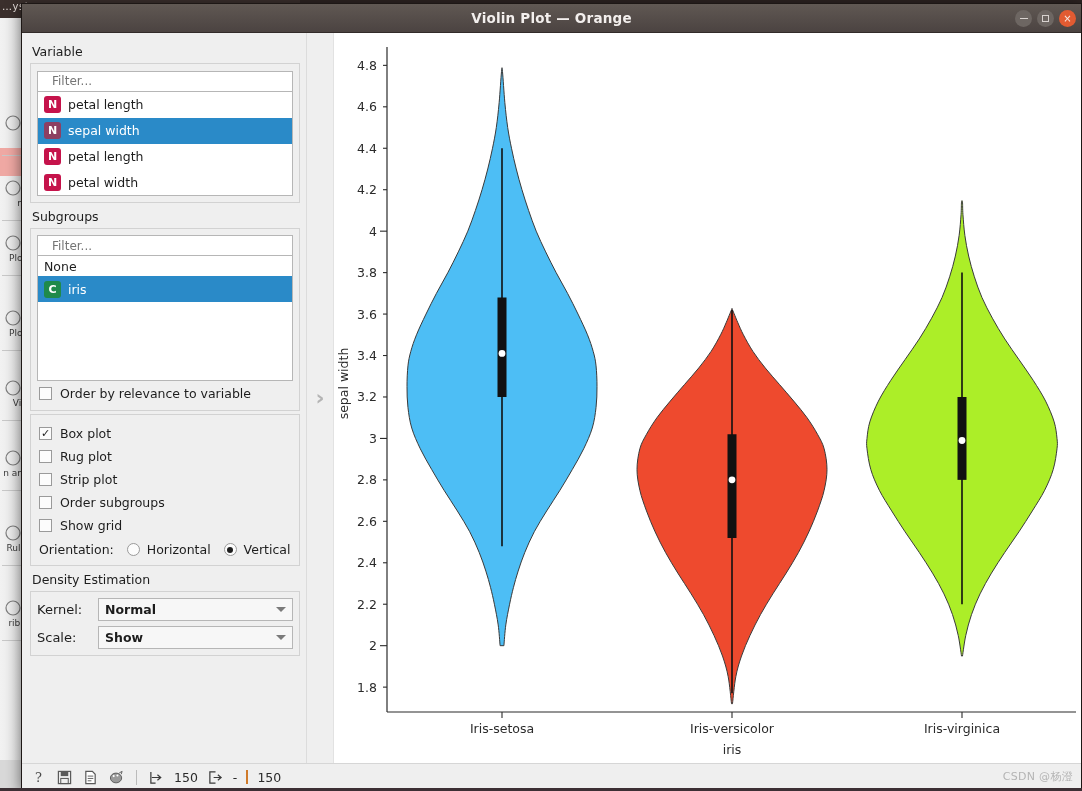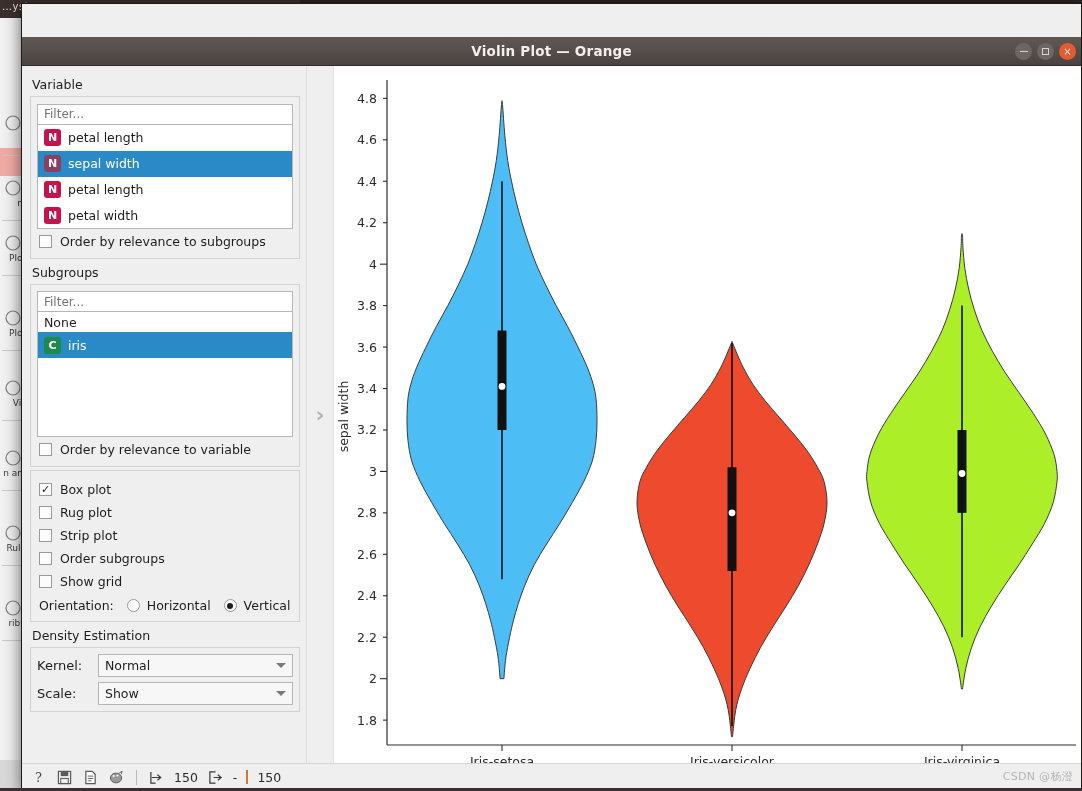--- a/index.html
+++ b/index.html
@@ -62,21 +62,21 @@
     background: #efefef;
     border: 1px solid #1d1715;
     box-shadow: 0 2px 14px rgba(0,0,0,.55);
     display: flex; flex-direction: column;
   }
   #titlebar {
     height: 29px; flex: 0 0 29px;
     background: linear-gradient(to bottom,#605853,#4b4341);
     border-bottom: 1px solid #322b29;
     position: relative;
-    display: flex; align-items: center; justify-content: center; margin-top: 33px;
+    display: flex; align-items: center; justify-content: center;
   }
   #title-text {
     font-size: 13.5px; font-weight: bold; color: #f3efed;
     letter-spacing: .2px;
   }
   #win-controls {
     position: absolute; right: 5px; top: 0; height: 29px;
     display: flex; align-items: center; gap: 5px;
   }
   .wbtn {
@@ -107,21 +107,21 @@
   .grp-box {
     border: 1px solid #d2d2d2;
     background: #efefef;
     padding: 6px;
     margin-bottom: 3px;
   }
   .filter-input {
     width: 100%; height: 21px;
     border: 1px solid #b6b6b6; background: #ffffff;
     font-size: 12px; color: #9a9a9a;
-    padding: 0 6px; outline: none;
+    padding: 0 14px; outline: none;
     font-family: inherit;
   }
   .list-box {
     border: 1px solid #b6b6b6; border-top: none;
     background: #ffffff;
     overflow: hidden;
   }
   .list-row {
     display: flex; align-items: center; gap: 7px;
     height: 26px; padding: 0 6px;
@@ -163,21 +163,21 @@
   .rbtn .dot { width: 6px; height: 6px; border-radius: 50%; background: #1d1d1d; }
   .combo-row {
     display: flex; align-items: center; gap: 6px;
     margin-bottom: 5px;
   }
   .combo-label { font-size: 13px; color: #1d1d1d; width: 55px; flex: 0 0 55px; }
   .combo {
     flex: 1 1 auto; height: 23px;
     border: 1px solid #b6b6b6; background: #f7f7f7;
     display: flex; align-items: center; justify-content: space-between;
-    padding: 0 6px; font-size: 12.5px; color: #1d1d1d;
+    padding: 0 6px; font-size: 12.5px; color: #1d1d1d; font-weight: bold;
   }
   .combo .arrow {
     width: 0; height: 0;
     border-left: 5px solid transparent; border-right: 5px solid transparent;
     border-top: 5px solid #7a7a7a;
   }
 
   
   #splitter {
     width: 27px; flex: 0 0 27px;
@@ -298,24 +298,20 @@
             <span>sepal width</span>
           </div>
           <div class="list-row">
             <span class="vtag n">N</span>
             <span>petal length</span>
           </div>
           <div class="list-row">
             <span class="vtag n">N</span>
             <span>petal width</span>
           </div>
-        </div>
-        <div class="chk-row">
-          <span class="cbox"></span>
-          <span>Order by relevance to subgroups</span>
         </div>
       </div>
 
       <div class="grp-title">Subgroups</div>
       <div class="grp-box">
         <input class="filter-input" placeholder="Filter..." style="">
         <div class="list-box" style="height:125px">
           <div class="list-row plain" style="height:20px">
             <span>None</span>
           </div>

